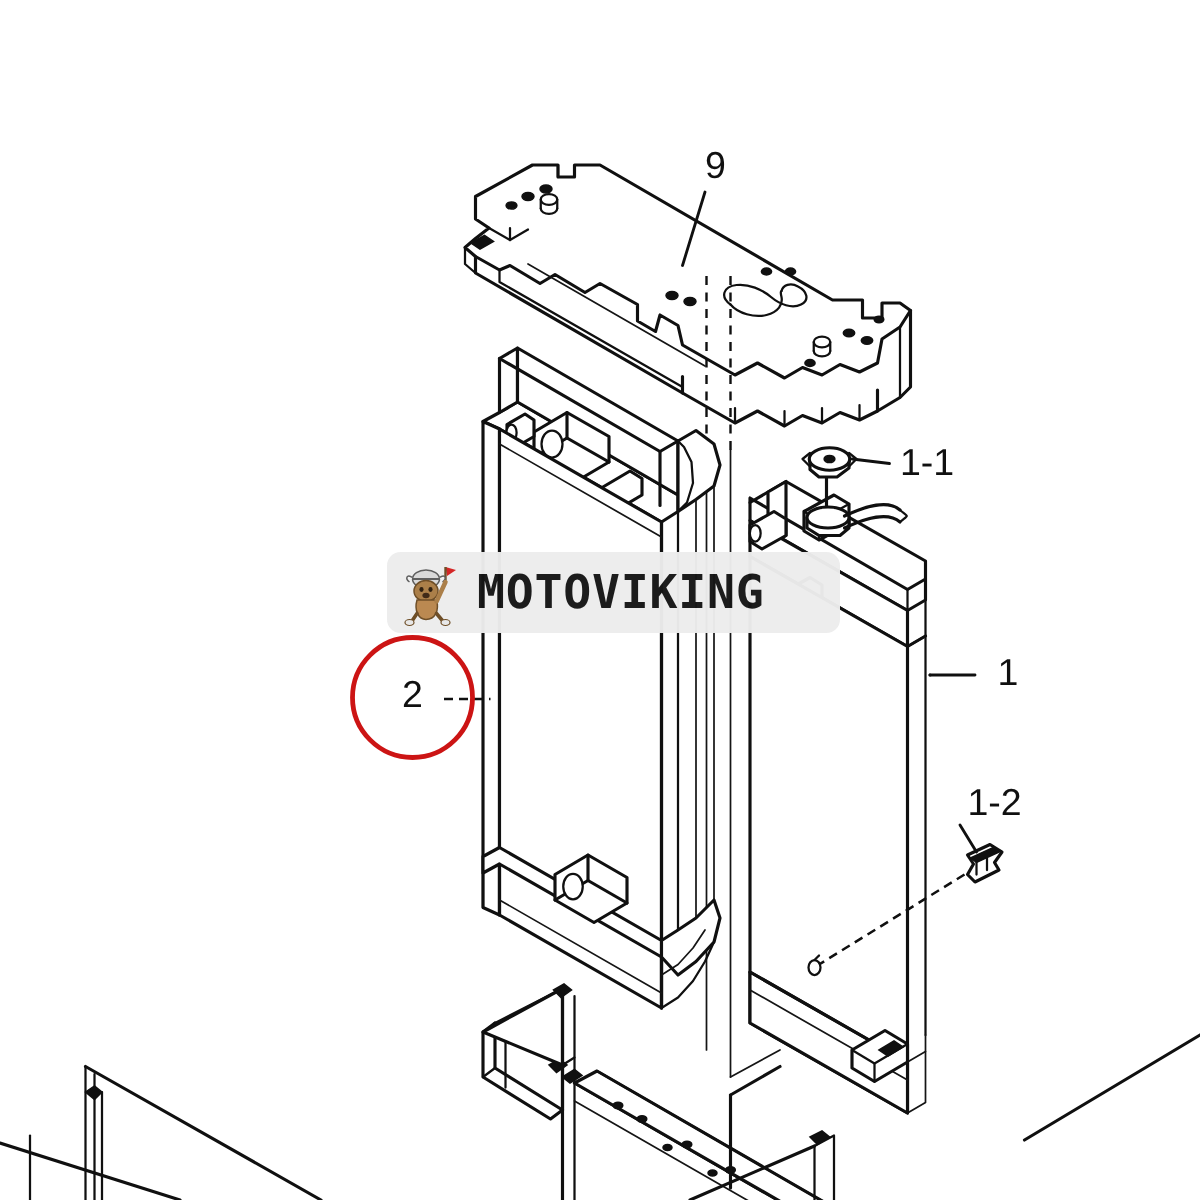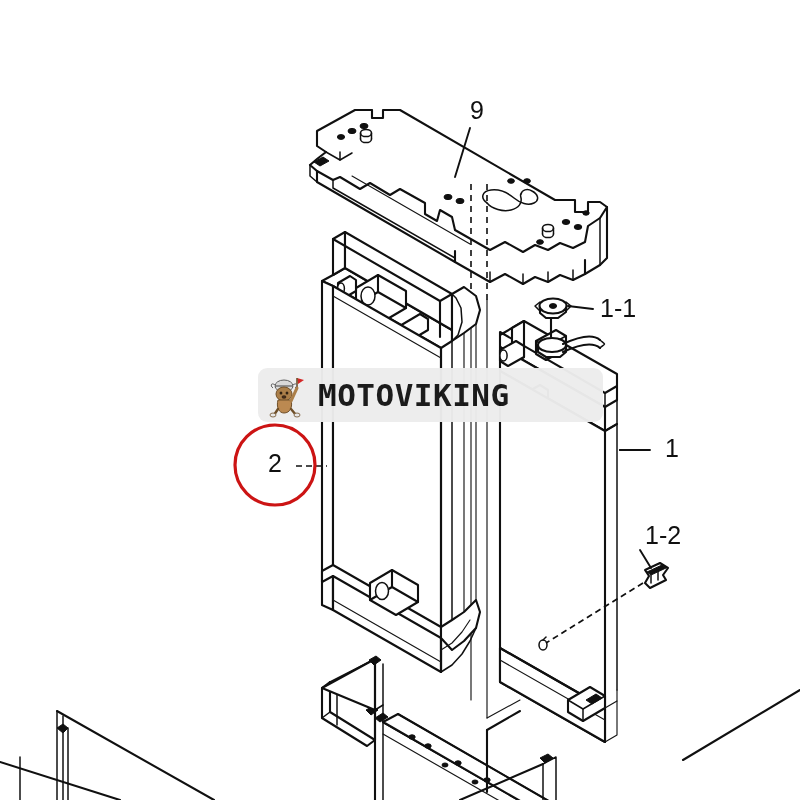--- a/index.html
+++ b/index.html
@@ -93,21 +93,21 @@
   }
   .highlight-ring {
     fill: none;
     stroke-width: 3.2;
   }
   
   #watermark {
     position: absolute;
     left: 258px;
     top: 368px;
-    width: 345px;
+    width: 302px;
     height: 54px;
     background: #ededed;
     border-radius: 9px;
     display: flex;
     align-items: center;
     gap: 6px;
     padding-left: 6px;
     box-sizing: border-box;
     opacity: 0.97;
   }

